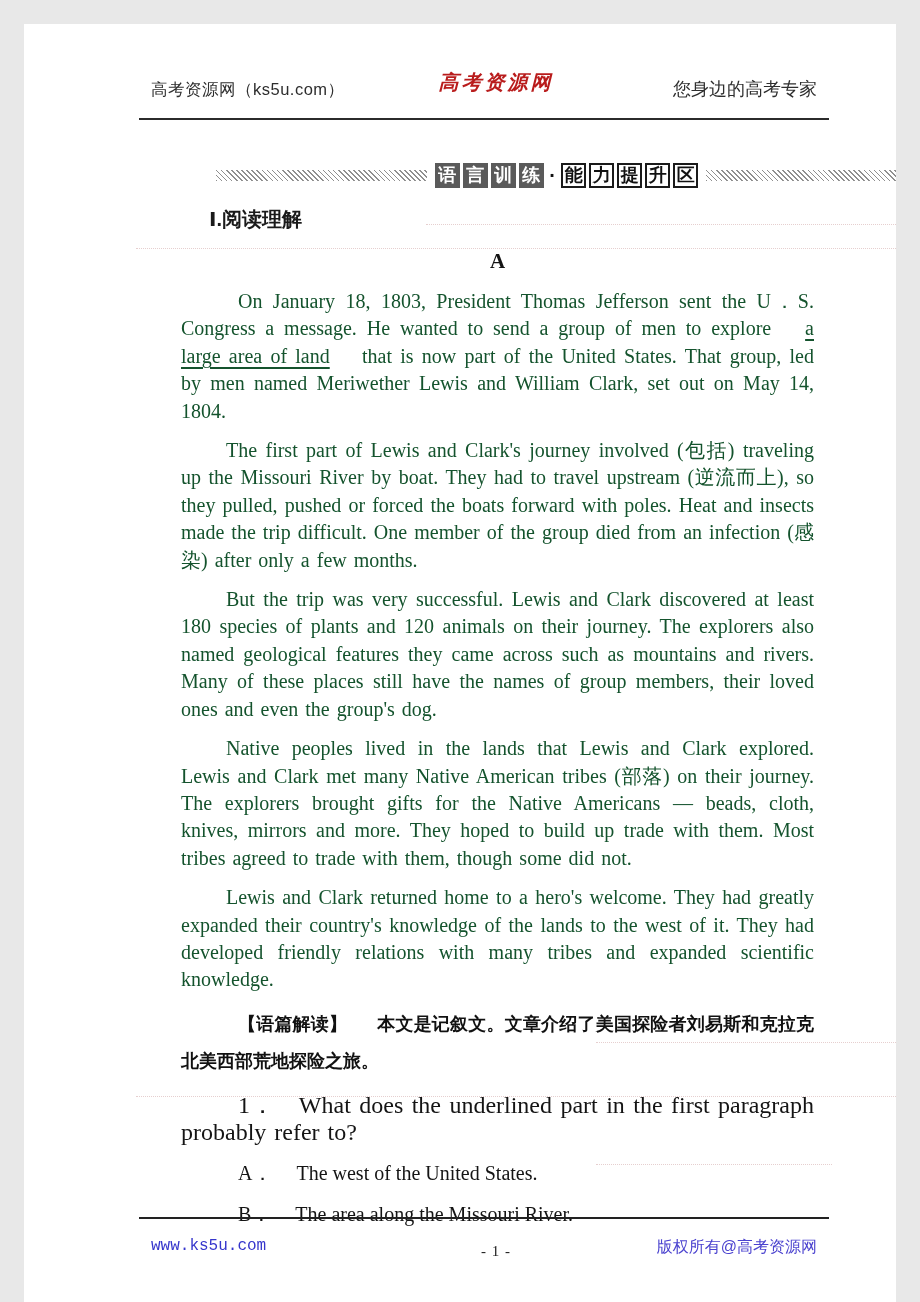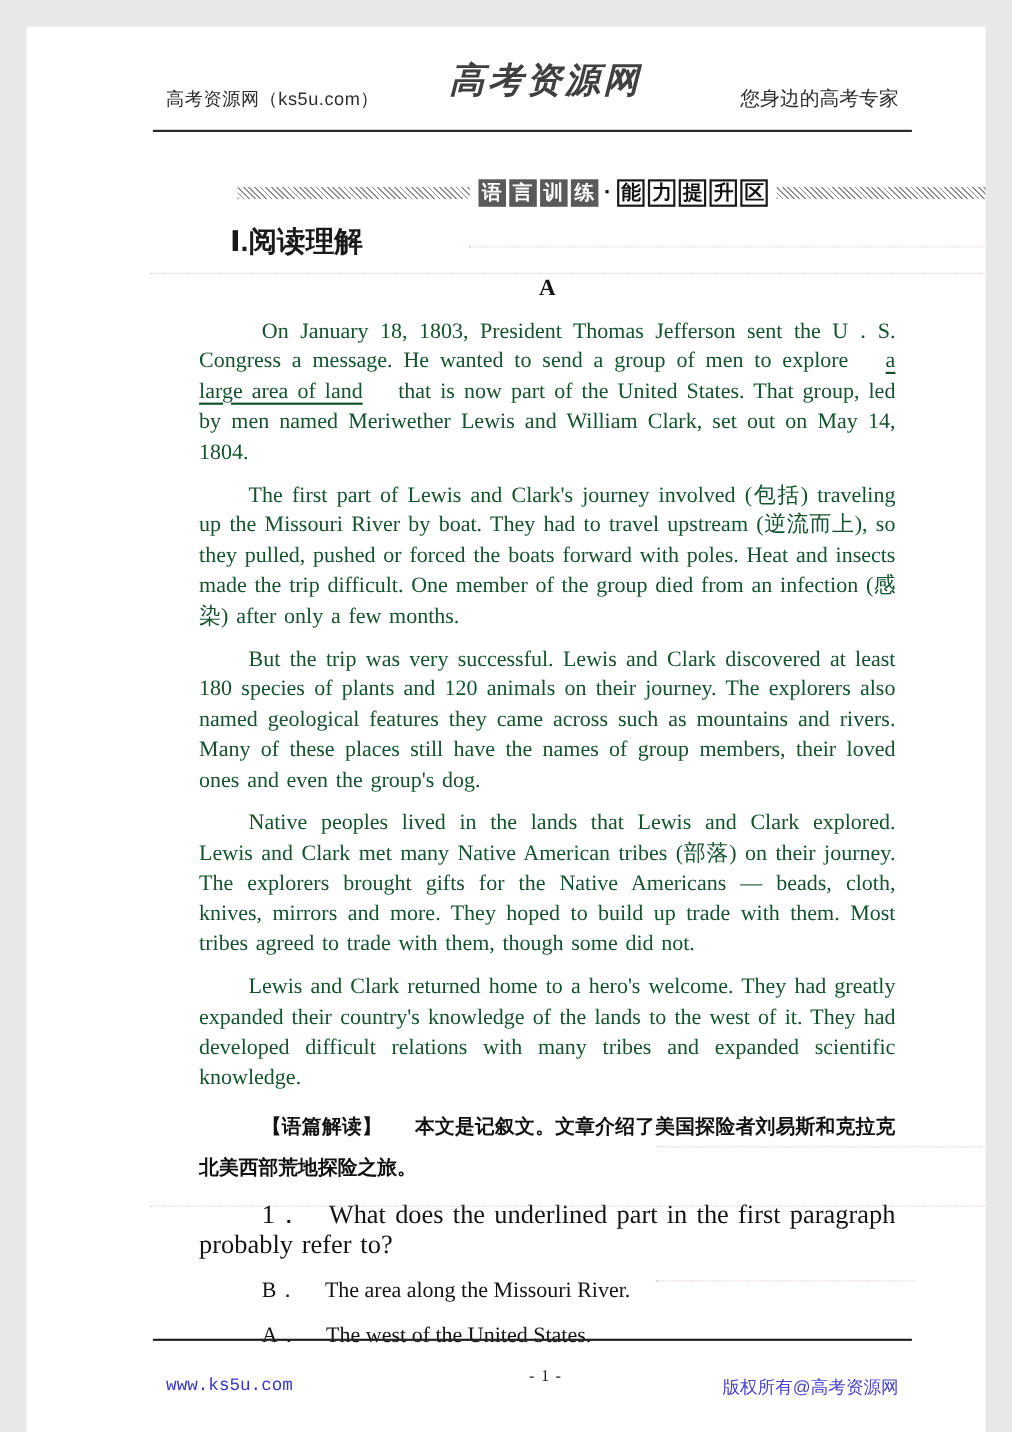--- a/index.html
+++ b/index.html
@@ -16,21 +16,21 @@
     display:flex; justify-content:space-between; align-items:flex-end;
     padding-bottom:5px;
   }
   .header-left {
     font-family:"Liberation Sans","DejaVu Sans",sans-serif;
     font-size:16.5px; color:#2e2e2e; letter-spacing:0.5px;
   }
   .header-logo {
     position:absolute; left:50%; transform:translateX(-50%); bottom:10px;
     font-family:"Liberation Sans","DejaVu Sans",sans-serif;
-    font-size:32px; font-weight:bold; color:#404040; letter-spacing:3px;
+    font-size:20px; font-weight:bold; color:#b91c1c; letter-spacing:3px;
     font-style:italic;
   }
   .header-right {
     font-family:"Liberation Sans","DejaVu Sans",sans-serif;
     font-size:18px; color:#2e2e2e;
   }
 
   
   .banner {
     position:absolute; top:124px; left:168px; right:3px; height:30px;
@@ -52,21 +52,21 @@
   .bbox.light { background:#ffffff; color:#111111; border:2px solid #1a1a1a; }
   .bsep {
     font-weight:bold; font-size:20px; color:#111; margin:0 4px; flex:0 0 auto;
     font-family:"Liberation Sans","DejaVu Sans",sans-serif;
   }
 
   
   .content { position:absolute; top:156px; left:133px; width:657px; }
   .section-heading {
     font-family:"Liberation Sans","DejaVu Sans",sans-serif;
-    font-size:26px; font-weight:bold; color:#1a1a1a;
+    font-size:20px; font-weight:bold; color:#1a1a1a;
     margin-left:40px; line-height:30px; height:32px;
   }
   .passage-label {
     text-align:center; font-weight:bold; font-size:21px; line-height:27px;
     height:28px;
   }
   .para {
     font-size:20px; line-height:27.4px; text-align:justify;
     text-indent:45px; word-spacing:2px; color:#14532d;
   }
@@ -78,21 +78,21 @@
     text-indent:45px; text-align:justify; color:#111;
   }
   .analysis .analysis-label { margin-right:18px; }
 
   .question { font-size:24px; line-height:27.6px; text-align:justify; text-indent:45px; word-spacing:2px; }
   .option   { font-size:20px; line-height:29px; text-indent:45px; }
 
   
   .footer {
     position:absolute; top:1181px; left:103px; right:103px;
-    border-top:2px solid #222; padding-top:20px;
+    border-top:2px solid #222; padding-top:6px;
     display:flex; justify-content:space-between; align-items:flex-start;
   }
   .footer-left {
     font-family:"Liberation Mono","DejaVu Sans Mono",monospace;
     font-size:16px; color:#3636cc;
   }
   .footer-page {
     position:absolute; left:50%; transform:translateX(-50%); top:12px;
     font-size:15px; color:#222; letter-spacing:1px;
   }
@@ -131,27 +131,27 @@
   </div>
 
   <div class="content">
     <div class="section-heading">Ⅰ.阅读理解</div>
     <div class="passage-label">A</div>
 
     <p class="para"><span>On January 18, 1803, President Thomas Jefferson sent the U．S. Congress a message. He wanted to send a group of men to explore </span><span class="underlined">a large area of land</span><span> that is now part of the United States. That group, led by men named Meriwether Lewis and William Clark, set out on May 14, 1804.</span></p>
     <p class="para">The first part of Lewis and Clark's journey involved (包括) traveling up the Missouri River by boat. They had to travel upstream (逆流而上), so they pulled, pushed or forced the boats forward with poles. Heat and insects made the trip difficult. One member of the group died from an infection (感染) after only a few months.</p>
     <p class="para">But the trip was very successful. Lewis and Clark discovered at least 180 species of plants and 120 animals on their journey. The explorers also named geological features they came across such as mountains and rivers. Many of these places still have the names of group members, their loved ones and even the group's dog.</p>
     <p class="para">Native peoples lived in the lands that Lewis and Clark explored. Lewis and Clark met many Native American tribes (部落) on their journey. The explorers brought gifts for the Native Americans — beads, cloth, knives, mirrors and more. They hoped to build up trade with them. Most tribes agreed to trade with them, though some did not.</p>
-    <p class="para">Lewis and Clark returned home to a hero's welcome. They had greatly expanded their country's knowledge of the lands to the west of it. They had developed difficult relations with many tribes and expanded scientific knowledge.</p>
+    <p class="para">Lewis and Clark returned home to a hero's welcome. They had greatly expanded their country's knowledge of the lands to the west of it. They had developed friendly relations with many tribes and expanded scientific knowledge.</p>
 
     <p class="analysis"><span class="analysis-label">【语篇解读】</span><span>本文是记叙文。文章介绍了美国探险者刘易斯和克拉克北美西部荒地探险之旅。</span></p>
 
     <p class="question"><span>1．</span><span>What does the underlined part in the first paragraph probably refer to?</span></p>
+    <p class="option"><span>A．</span><span>The west of the United States.</span></p>
     <p class="option"><span>B．</span><span>The area along the Missouri River.</span></p>
-    <p class="option"><span>A．</span><span>The west of the United States.</span></p>
   </div>
 
   <div class="artifact" style="top:188px; left:390px; right:0;"></div>
   <div class="artifact" style="top:212px; left:100px; right:0;"></div>
   <div class="artifact" style="top:1006px; left:560px; right:0;"></div>
   <div class="artifact" style="top:1060px; left:100px; right:0;"></div>
   <div class="artifact" style="top:1128px; left:560px; right:100px;"></div>
 
   <div class="footer">
     <span class="footer-left">www.ks5u.com</span>

